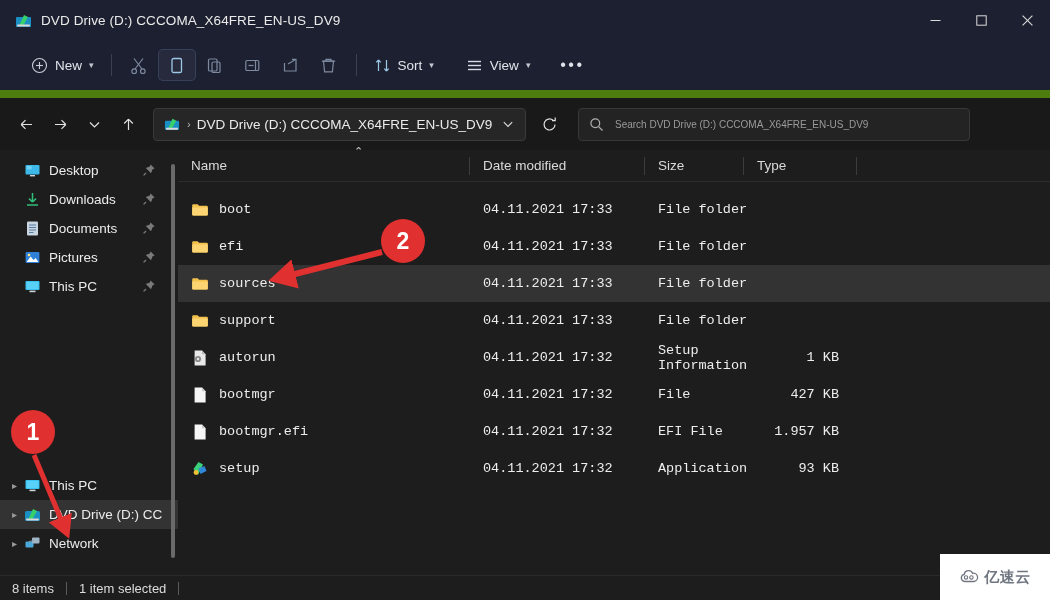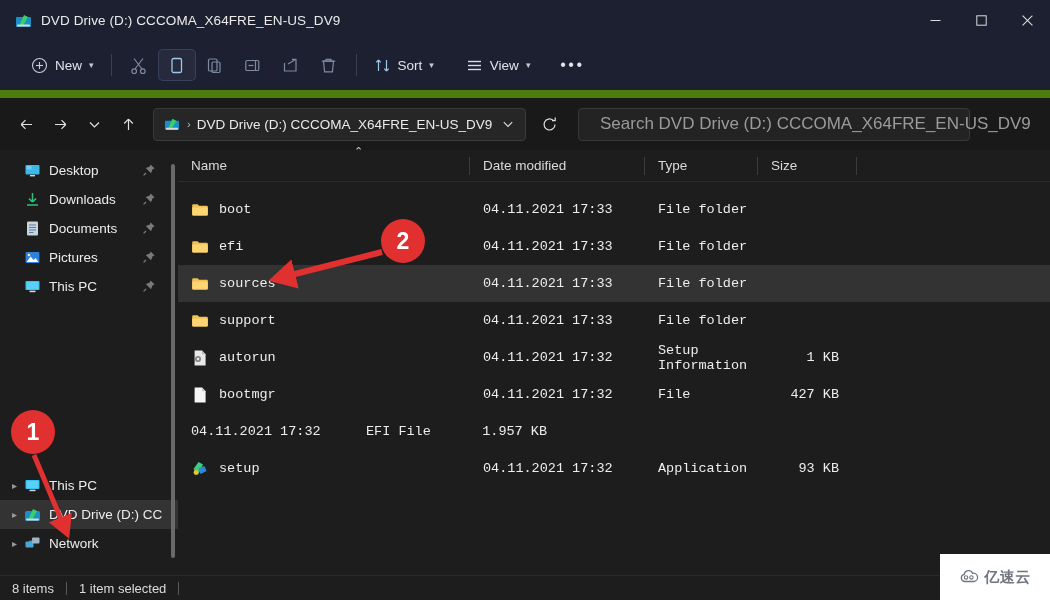--- a/index.html
+++ b/index.html
@@ -90,21 +90,21 @@
   .addr-btn { width: 26px; height: 28px; display:flex; align-items:center; justify-content:center; color:#dcdcdc; }
   .searchbox {
     margin-left: 12px;
     width: 392px; height: 33px;
     background: #232323;
     border: 1px solid #383838;
     border-radius: 4px;
     display: flex; align-items: center;
     padding-left: 10px;
   }
-  .search-ph { margin-left: 11px; font-size: 17px; color: #9b9b9b; white-space: nowrap; }
+  .search-ph { margin-left: 11px; font-size: 10px; color: #9b9b9b; white-space: nowrap; }
 
   
   .sidebar {
     position: absolute; top: 150px; left: 0;
     width: 178px; height: 425px;
     background: #1d1d1d;
     overflow: hidden;
   }
   .nav-item {
     position: relative;
@@ -502,25 +502,25 @@
 
   <div class="content">
     <div class="colhead">
       <div class="ch" style="width:292px">
         <span>Name</span>
         <span class="sortcaret">⌃</span>
       </div>
       <div class="ch" style="width:175px">
         <span>Date modified</span>
       </div>
+      <div class="ch" style="width:99px">
+        <span>Size</span>
+      </div>
       <div class="ch" style="width:113px">
         <span>Type</span>
-      </div>
-      <div class="ch" style="width:99px">
-        <span>Size</span>
       </div>
     </div>
     <div id="file-rows" style="margin-top:9px">
         <div class="row">
           <div class="cell-name" style="width:292px">
             <span class="fico">
               <svg width="18" height="18" viewBox="0 0 18 18">
                 <path d="M1.2 4.2 a1 1 0 0 1 1 -1 H6.6 l1.5 1.6 H15.8 a1 1 0 0 1 1 1 V13.6 a1 1 0 0 1 -1 1 H2.2 a1 1 0 0 1 -1 -1 Z" fill="#f2c14e"></path>
                 <path d="M1.2 6.4 H16.8 V13.6 a1 1 0 0 1 -1 1 H2.2 a1 1 0 0 1 -1 -1 Z" fill="#fcd572"></path>
               </svg>
@@ -597,20 +597,29 @@
                 <path d="M11 1.6 L14.6 5.2 H11 Z" fill="#c8c8c8"></path>
               </svg>
             </span>
             <span class="nm">bootmgr</span>
           </div>
           <div class="cell-date" style="width:175px">04.11.2021 17:32</div>
           <div class="cell-type" style="width:113px">File</div>
           <div class="cell-size" style="width:99px">427 KB</div>
         </div>
         <div class="row">
+          <div class="cell-name" style="width:292px">
+            <span class="fico">
+              <svg width="18" height="18" viewBox="0 0 18 18">
+                <path d="M3.6 1.6 H11 L14.6 5.2 V16.4 H3.6 Z" fill="#f6f6f6"></path>
+                <path d="M11 1.6 L14.6 5.2 H11 Z" fill="#c8c8c8"></path>
+              </svg>
+            </span>
+            <span class="nm">bootmgr.efi</span>
+          </div>
           <div class="cell-date" style="width:175px">04.11.2021 17:32</div>
           <div class="cell-type" style="width:113px">EFI File</div>
           <div class="cell-size" style="width:99px">1.957 KB</div>
         </div>
         <div class="row">
           <div class="cell-name" style="width:292px">
             <span class="fico">
               <svg width="18" height="18" viewBox="0 0 18 18">
                 <path d="M2.5 9 L7.5 2 L12 4.5 L7 15 Z" fill="#3ad07a"></path>
                 <path d="M7.5 8.5 L13.5 6 L15.5 11 L9.5 14 Z" fill="#2f87d8"></path>

